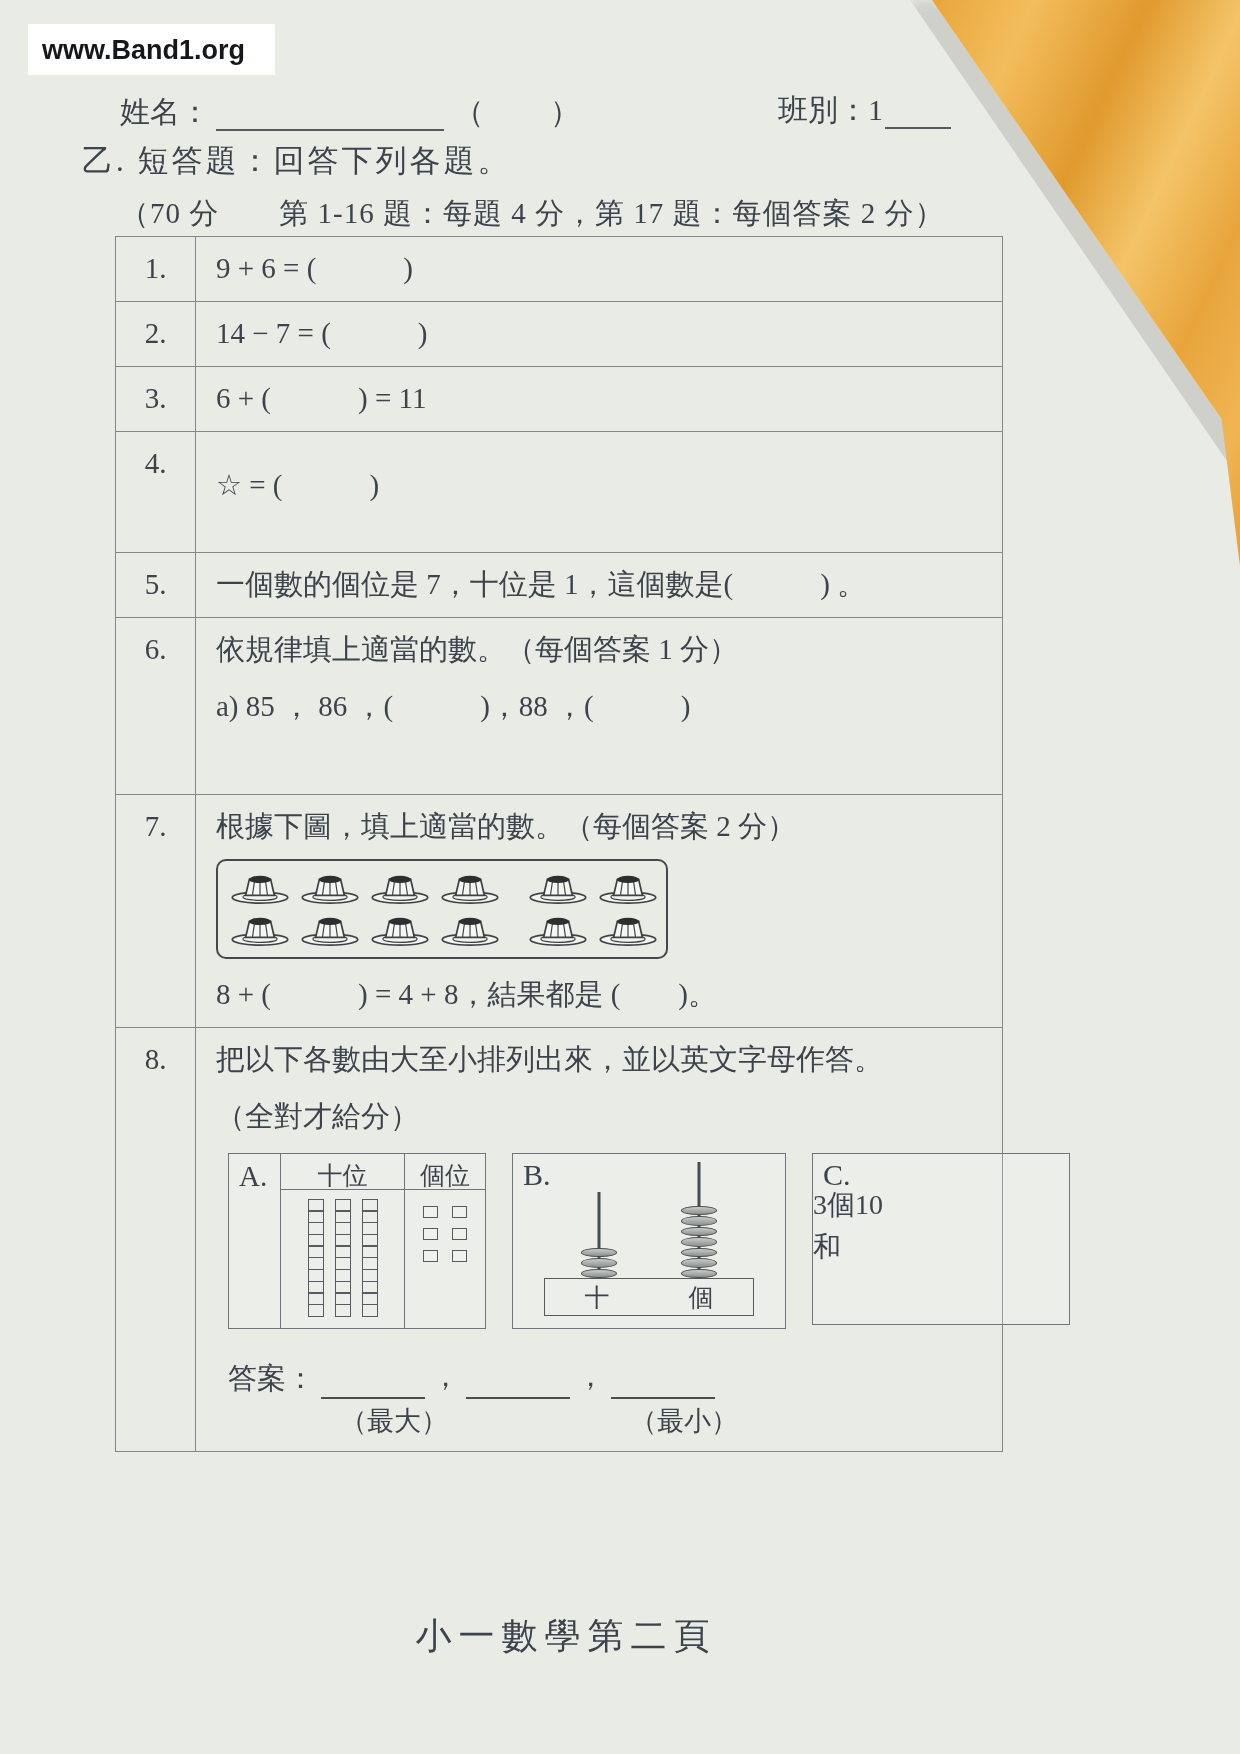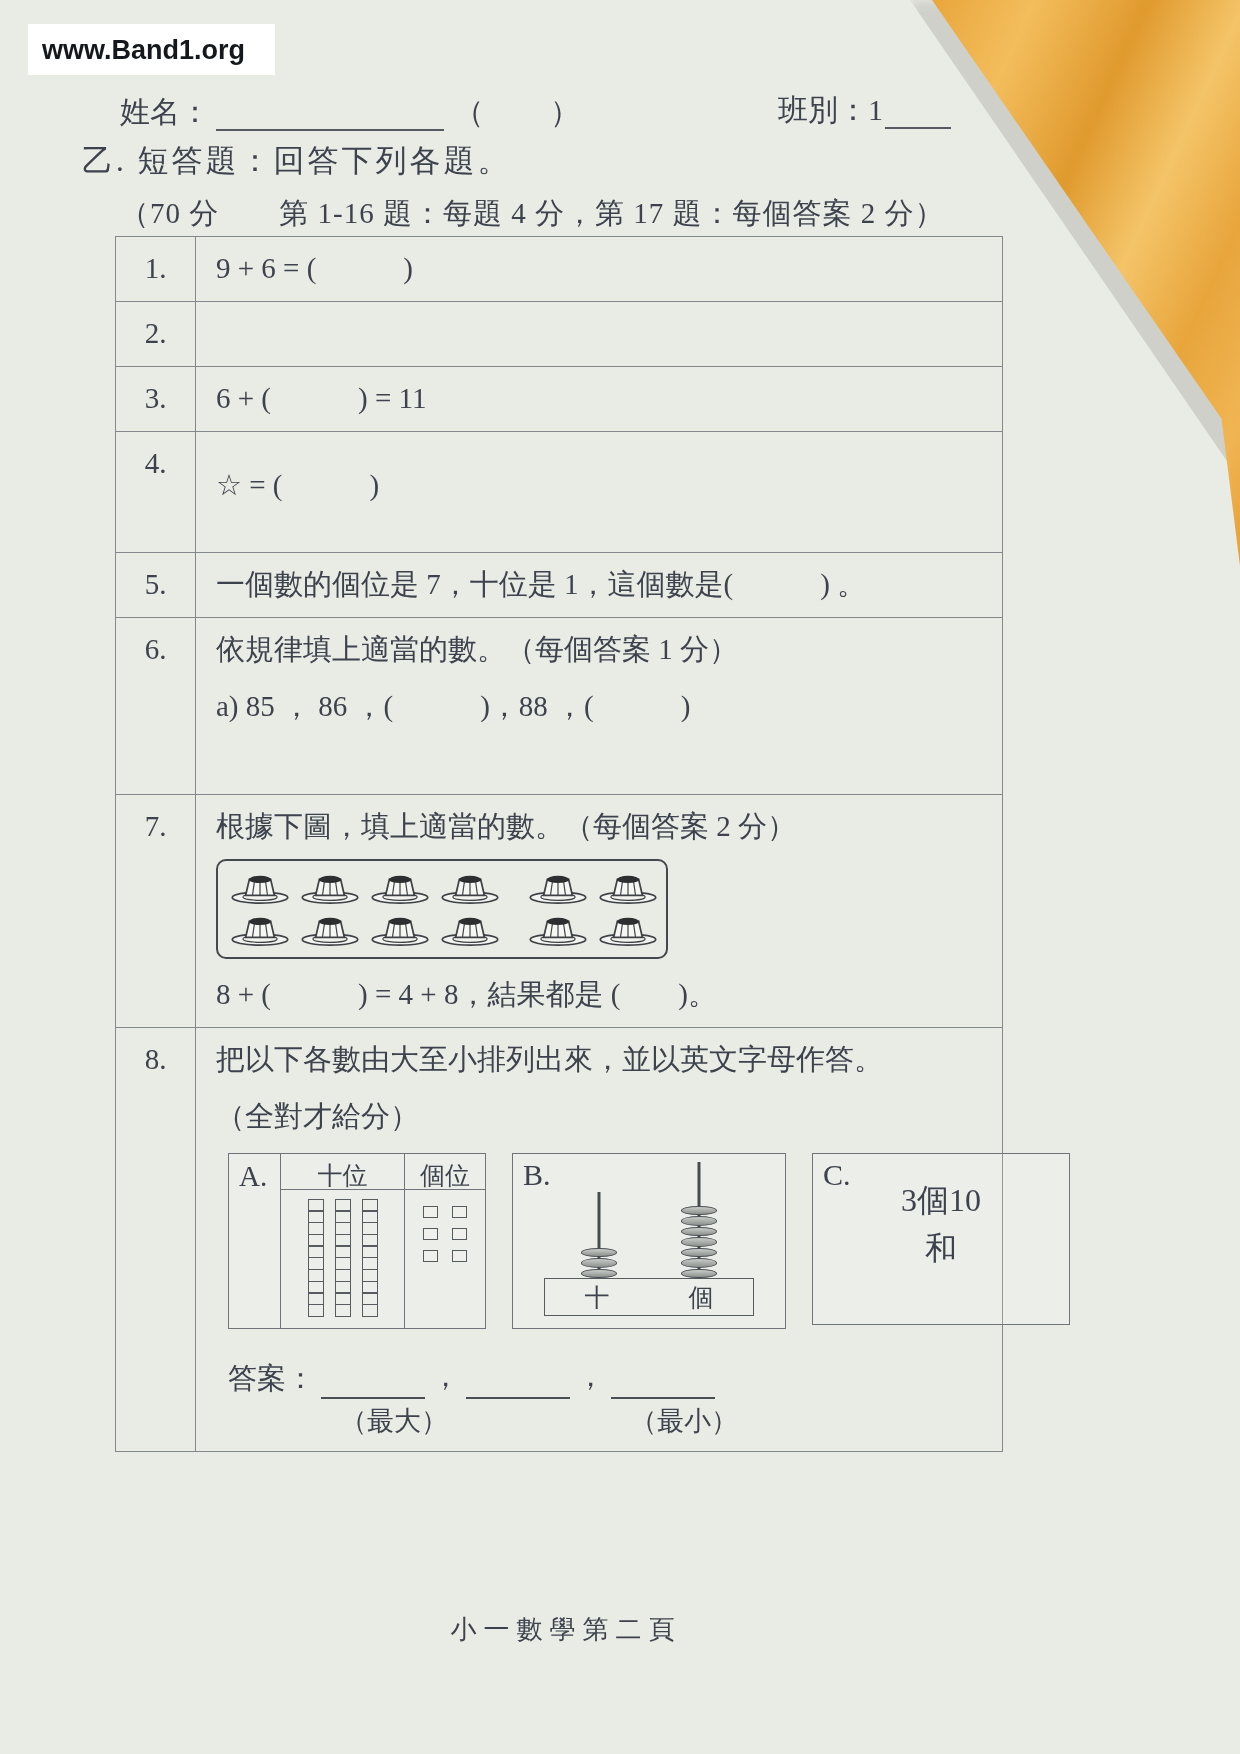--- a/index.html
+++ b/index.html
@@ -88,31 +88,31 @@
   .spike-rod{position:absolute;bottom:0;left:50%;transform:translateX(-50%);width:3px;height:86px;background:#474c51;}
   .spike-rod.tall{height:116px;}
   .bead-stack{display:flex;flex-direction:column;gap:1px;position:relative;}
   .bead{width:36px;height:9.5px;border-radius:50%;background:linear-gradient(#c9ccc8,#8d928f);
         border:1.2px solid #4a4f54;box-sizing:border-box;}
   .abacus-base{position:absolute;left:50%;transform:translateX(-50%);bottom:12px;width:210px;height:38px;
         border:1.8px solid #565b60;display:flex;justify-content:space-around;align-items:center;font-size:25px;box-sizing:border-box;}
 
   .boxC{width:258px;height:172px;position:relative;}
   .boxC-label{position:absolute;top:4px;left:10px;font-size:30px;}
-  .boxC-lines{margin-top:22px;text-align:center;font-size:32px;line-height:1.5;}
+  .boxC-lines{margin-top:30px;text-align:left;font-size:28px;line-height:1.5;}
   .boxC-lines div{margin:0;}
 
   .answer-line{display:flex;align-items:flex-end;margin:28px 0 0 12px;font-size:29px;}
   .ans-blank{width:104px;height:34px;border-bottom:2.2px solid #4a4f54;margin:0 6px;}
   .cm{padding-bottom:2px;}
   .answer-sub{display:flex;margin-left:12px;margin-top:4px;font-size:27px;}
   .sub-max{margin-left:112px;}
   .sub-min{margin-left:182px;}
 
-  .footer{position:absolute;top:1612px;left:0;width:1132px;text-align:center;font-size:26px;letter-spacing:7px;}
+  .footer{position:absolute;top:1612px;left:0;width:1132px;text-align:center;font-size:36px;letter-spacing:7px;}
 </style>
 </head>
 <body>
 
 <div class="page">
   <div class="wood-shadow"></div>
   <div class="wood"></div>
 
   <div class="watermark">
     <span>www.Band1.org</span>
@@ -136,20 +136,23 @@
 
     <div class="qrow r1">
       <div class="qnum t">1.</div>
       <div class="qbody center">
           <span class="t">9 + 6 = (　　　)</span>
         </div>
     </div>
 
     <div class="qrow r2">
       <div class="qnum t">2.</div>
+      <div class="qbody center">
+          <span class="t">14 − 7 = (　　　)</span>
+        </div>
     </div>
 
     <div class="qrow r3">
       <div class="qnum t">3.</div>
       <div class="qbody center">
           <span class="t">6 + (　　　) = 11</span>
         </div>
     </div>
 
     <div class="qrow r4">

